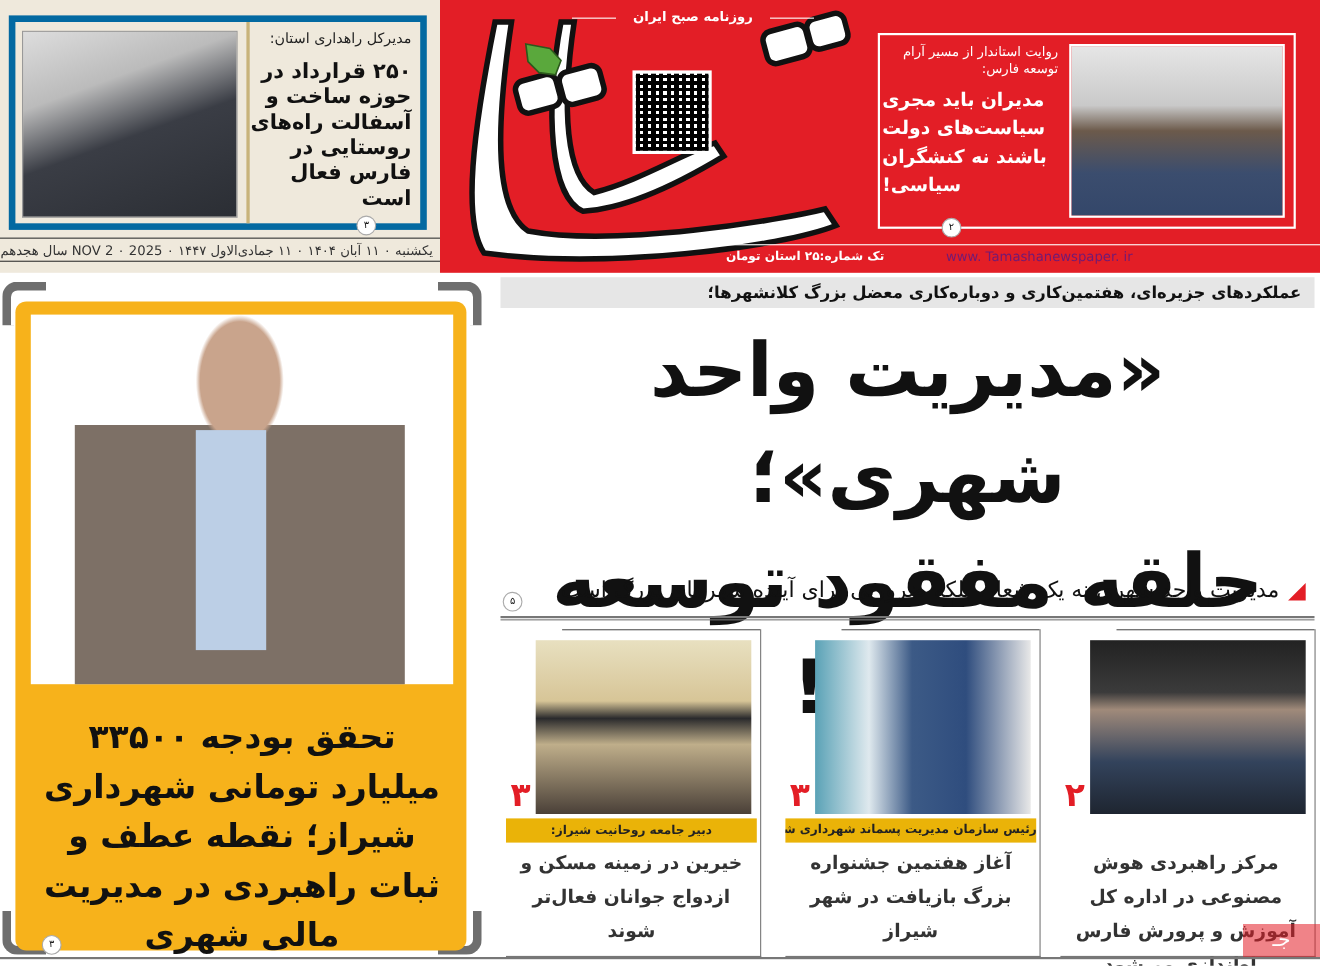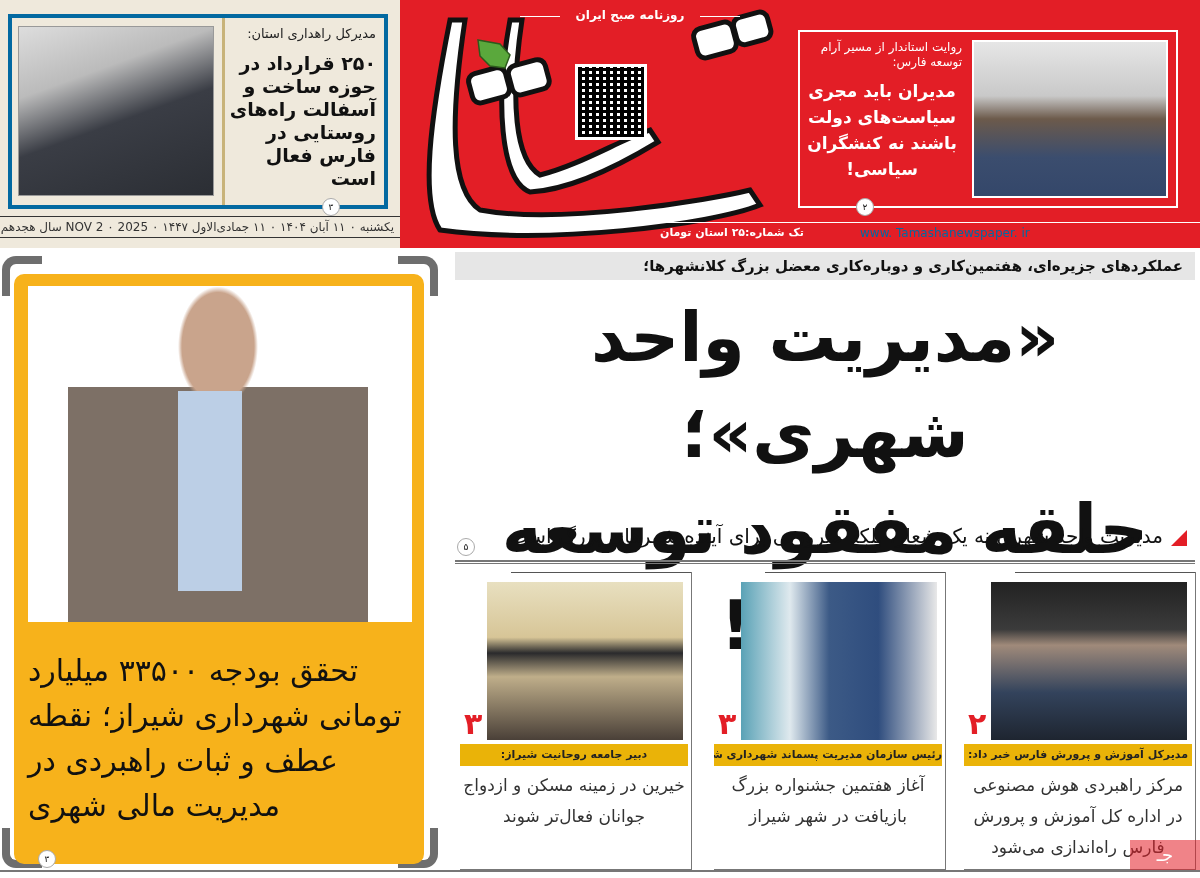--- a/index.html
+++ b/index.html
@@ -2,68 +2,68 @@
 <html><head>
 <meta charset="utf-8">
 <style>
 *{box-sizing:border-box;margin:0;padding:0}
 body{width:1200px;height:878px;background:#fff;font-family:"DejaVu Sans",sans-serif;position:relative;overflow:hidden}
 .rtl{direction:rtl}
 
 .header{position:absolute;left:0;top:0;width:1200px;height:248px}
 .hdr-left{position:absolute;left:0;top:0;width:400px;height:248px;background:#efe9dc}
 .hdr-red{position:absolute;left:400px;top:0;width:800px;height:248px;background:#e31e26}
-.box-left{position:absolute;left:8px;top:14px;width:380px;height:195px;border:4px solid #0369a1;background:#efe9dc}
+.box-left{position:absolute;left:8px;top:14px;width:380px;height:195px;border:6px solid #0369a1;background:#efe9dc}
 .box-left .photo{position:absolute;left:6px;top:8px;width:196px;height:170px;background:linear-gradient(160deg,#ddd 0%,#bbb 30%,#3a3d45 55%,#2b2e34 100%);border:1px solid #999}
 .box-left .divider{position:absolute;left:210px;top:0;width:3px;height:100%;background:#c8b37a}
 .box-left .kicker{position:absolute;right:8px;top:8px;font-size:13px;color:#222}
 .box-left .title{position:absolute;right:8px;top:34px;width:160px;font-size:19px;font-weight:bold;color:#111;line-height:23px;text-align:right}
 .pg{display:inline-block;width:18px;height:18px;border-radius:50%;background:#fff;border:1px solid #aaa;font-size:9px;text-align:center;line-height:16px;color:#111}
 .box-left .pg{position:absolute;left:310px;bottom:-11px}
 .dateline{position:absolute;left:0;top:216px;width:400px;height:22px;border-top:1px solid #333;border-bottom:1px solid #333;font-size:12px;color:#333;padding-right:6px;line-height:20px;white-space:nowrap;overflow:hidden}
 .logo{position:absolute;left:410px;top:0;width:370px;height:240px}
 .tagline{position:absolute;left:520px;top:8px;width:220px;text-align:center;color:#fff;font-size:12px;font-weight:bold}
 .tagline:before,.tagline:after{content:"";position:absolute;top:8px;width:40px;height:1px;background:#fff}
 .tagline:before{left:0}.tagline:after{right:0}
 .qr{position:absolute;left:575px;top:64px;width:72px;height:76px;background:#fff;padding:3px}
 .qr-grid{width:100%;height:100%;background:
 repeating-linear-gradient(90deg,#000 0 4px,#fff 4px 7px),
 repeating-linear-gradient(0deg,#000 0 3px,#fff 3px 6px);background-blend-mode:multiply}
 .price{position:absolute;left:660px;top:226px;color:#fff;font-size:11px;font-weight:bold}
-.url{position:absolute;left:860px;top:226px;color:#0369a1;font-size:12px}
+.url{position:absolute;left:860px;top:226px;color:#701a75;font-size:12px}
 .hline{position:absolute;left:620px;top:222px;width:580px;height:1px;background:#fff}
 .box-right{position:absolute;left:798px;top:30px;width:380px;height:178px;border:2px solid #fff}
 .box-right .photo{position:absolute;right:8px;top:8px;width:196px;height:158px;background:linear-gradient(180deg,#e6e6e6 0%,#c9c9c9 35%,#6c5a4b 50%,#3b4d6e 75%,#34476a 100%);border:2px solid #fff}
 .box-right .kicker{position:absolute;right:214px;top:8px;width:160px;color:#fff;font-size:12px;line-height:15px;}
-.box-right .title{position:absolute;right:214px;top:46px;width:160px;color:#fff;font-size:17px;font-weight:bold;line-height:26px;text-align:center}
+.box-right .title{position:absolute;right:214px;top:46px;width:160px;color:#fff;font-size:17px;font-weight:bold;line-height:26px;text-align:left}
 .box-right .pg{position:absolute;left:56px;bottom:-10px}
 
 .feature{position:absolute;left:0;top:248px;width:450px;height:622px}
 .fcorner{position:absolute;width:40px;height:40px;border:8px solid #6e6e6e}
 .feature .ytop{position:absolute;left:14px;top:26px;width:410px;height:590px;background:#f7b21b;border-radius:10px}
 .feature .photo{position:absolute;left:28px;top:38px;width:384px;height:336px;background:#fff}
 .person{position:absolute;left:40px;top:0;width:300px;height:336px;background:radial-gradient(ellipse 40px 60px at 50% 18%,#c9a48c 0%,#c9a48c 90%,transparent 100%),linear-gradient(180deg,transparent 0%,transparent 30%,#7d7066 30%,#7d7066 100%)}
 .shirt{position:absolute;left:150px;top:105px;width:64px;height:200px;background:#bccfe6}
 .feature .kicker{position:absolute;left:28px;top:376px;width:384px;text-align:center;font-size:14px;font-weight:bold;color:#222}
-.feature .title{position:absolute;left:28px;top:400px;width:384px;text-align:left;font-size:30px;font-weight:normal;color:#111;line-height:45px}
+.feature .title{position:absolute;left:28px;top:400px;width:384px;text-align:center;font-size:30px;font-weight:bold;color:#111;line-height:45px}
 .feature .pg{position:absolute;left:38px;bottom:2px}
 
 .overline{position:absolute;left:455px;top:252px;width:740px;height:28px;background:#e6e6e6;text-align:right;padding-right:12px;font-size:15px;font-weight:bold;line-height:28px;color:#111}
 .headline{position:absolute;left:455px;top:290px;width:740px;text-align:center;font-size:68px;font-weight:bold;line-height:96px;color:#111;letter-spacing:-2px}
 .lead{position:absolute;left:455px;top:518px;width:740px;height:40px;text-align:right;font-size:20px;color:#111;line-height:36px;padding-right:8px}
 .tri{display:inline-block;width:0;height:0;border-left:16px solid transparent;border-bottom:16px solid #e31e26;margin-left:8px;vertical-align:middle}
 .lead .pg{position:absolute;left:2px;bottom:2px}
 .rule{position:absolute;left:455px;top:560px;width:740px;height:4px;border-top:2px solid #777;border-bottom:1px solid #777}
 
 .card{position:absolute;top:572px;width:232px;height:298px;border-right:1px solid #777;border-bottom:1px solid #777}
 .card .topline{position:absolute;right:0;top:0;width:180px;height:1px;background:#555}
 .card .photo{position:absolute;right:8px;top:10px;width:196px;height:158px}
 .card .num{position:absolute;left:4px;top:134px;font-size:30px;color:#e31e26;font-weight:bold}
 .card .kicker{position:absolute;left:0;top:172px;width:228px;height:22px;background:#eab308;text-align:center;font-size:11px;font-weight:bold;color:#222;line-height:22px;white-space:nowrap;overflow:hidden}
-.card .title{position:absolute;left:0;top:198px;width:228px;text-align:center;font-size:17px;font-weight:normal;color:#333;line-height:31px}
+.card .title{position:absolute;left:0;top:198px;width:228px;text-align:center;font-size:17px;font-weight:bold;color:#333;line-height:31px}
 .ph1{background:linear-gradient(180deg,#e8e0c0 0%,#d7c597 35%,#2a2a2c 45%,#bfae8a 60%,#4a4038 100%)}
 .ph2{background:linear-gradient(90deg,#5aa2b6 0%,#dfe9ee 25%,#3c5a86 45%,#2f4d7e 70%,#e8e8e8 100%)}
 .ph3{background:linear-gradient(180deg,#222 0%,#3b3b3b 30%,#a08a7a 40%,#33435c 70%,#1e2530 100%)}
 .badge-j{position:absolute;left:1130px;top:840px;width:70px;height:30px;background:rgba(227,30,38,0.55);color:#fff;font-weight:normal;font-size:18px;text-align:center;line-height:30px}
 .bottom{position:absolute;left:0;top:870px;width:1200px;height:2px;background:#777}
 </style>
 </head>
 <body>
 
 <div class="header">
@@ -126,21 +126,20 @@
 <div class="lead rtl">
   <span class="tri"></span><span>مدیریت واحد شهری نه یک شعار، بلکه ضرورتی برای آینده شهرهای بزرگ است</span>
   <span class="pg">۵</span>
 </div>
 <div class="rule"></div>
 
 <div class="card rtl" style="left:964px">
   <div class="topline"></div>
   <div class="photo ph3"></div>
   <div class="num">۲</div>
-  <div class="kicker">مدیرکل آموزش و پرورش فارس خبر داد:</div>
   <div class="title">مرکز راهبردی هوش مصنوعی در اداره کل آموزش و پرورش فارس راه‌اندازی می‌شود</div>
 </div>
 <div class="card rtl" style="left:714px">
   <div class="topline"></div>
   <div class="photo ph2"></div>
   <div class="num">۳</div>
   <div class="kicker">رئیس سازمان مدیریت پسماند شهرداری شیراز خبر داد:</div>
   <div class="title">آغاز هفتمین جشنواره بزرگ بازیافت در شهر شیراز</div>
 </div>
 <div class="card rtl" style="left:460px">

